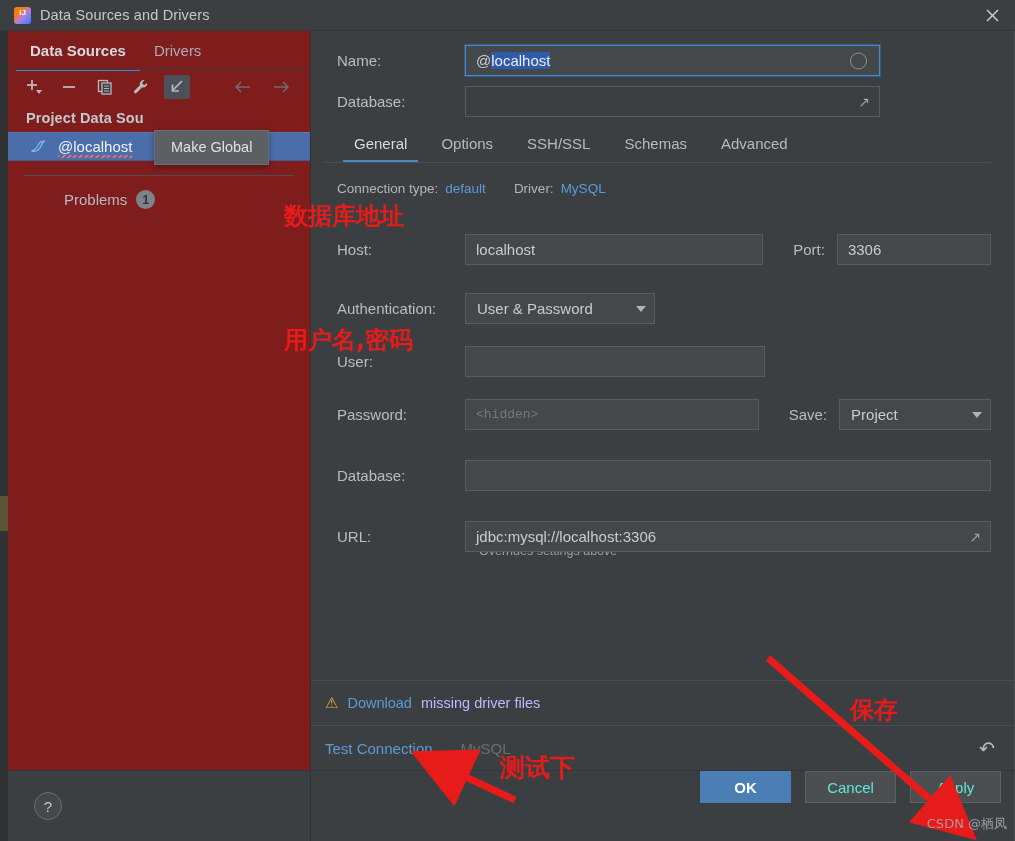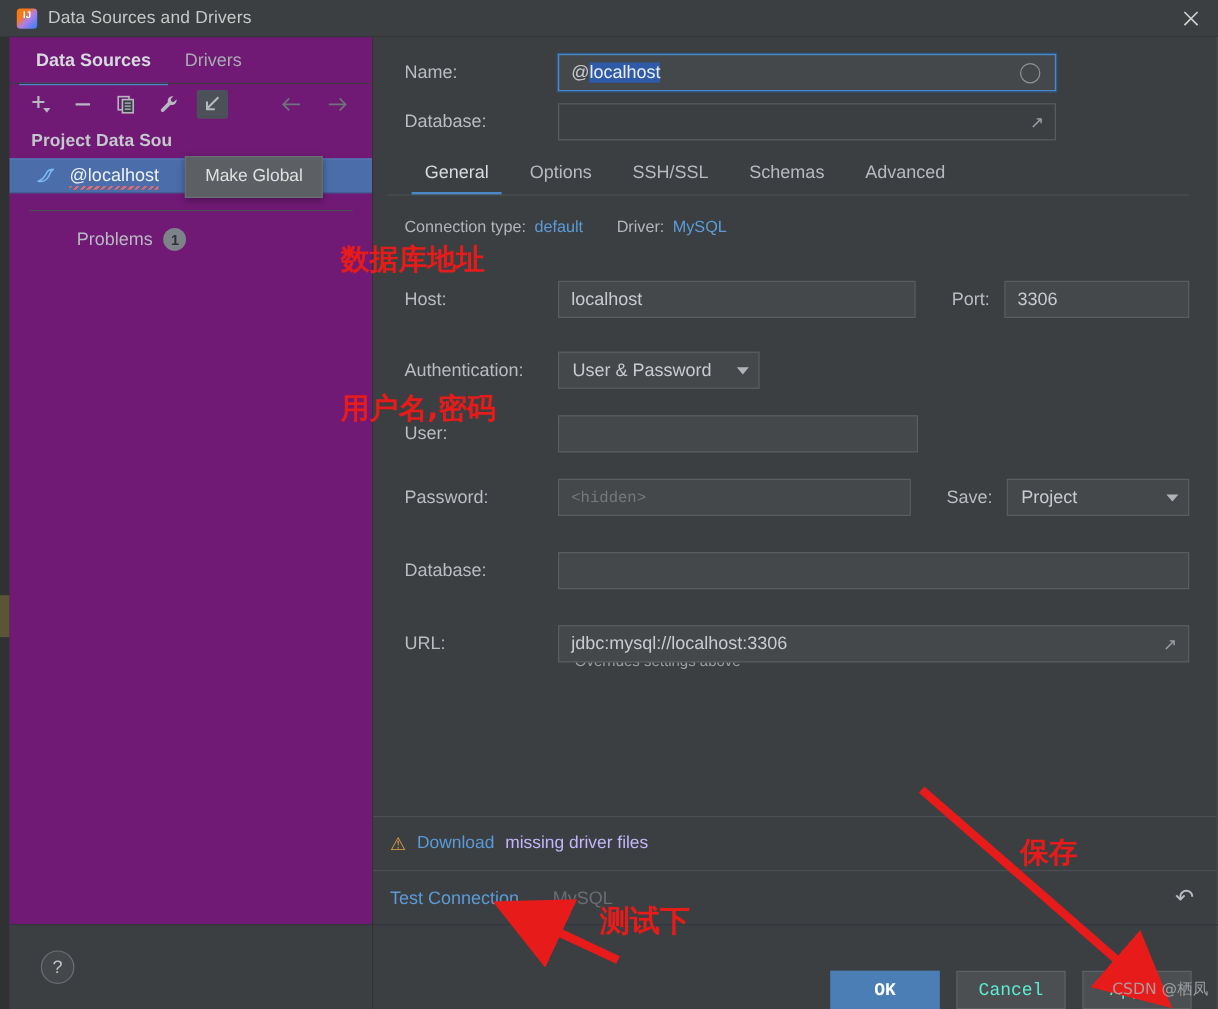--- a/index.html
+++ b/index.html
@@ -89,21 +89,21 @@
     position: absolute;
     left: 0; top: 465px;
     width: 8px; height: 35px;
     background: #5b5437;
   }
 
   
   #sidebar {
     width: 303px;
     flex: none;
-    background: #701a75;
+    background: #7f1d1d;
     display: flex;
     flex-direction: column;
     position: relative;
     border-right: 1px solid #323232;
   }
   #tabs {
     height: 39px;
     display: flex;
     align-items: stretch;
     padding-left: 8px;
@@ -422,26 +422,25 @@
     position: absolute;
     right: 20px;
     color: #b9bdc1;
     font-size: 19px;
   }
 
   #button-bar {
     border-top: 1px solid #34363d;
     height: 71px;
     display: flex;
-    align-items: flex-end;
+    align-items: flex-start;
     justify-content: flex-end;
-    padding-right: 22px;
+    padding-right: 14px;
     gap: 14px;
     position: relative;
-    font-family: Liberation Mono, monospace;
   }
   .dlg-btn {
     min-width: 91px;
     height: 32px;
     border: 1px solid #5d6164;
     background: #4b4f51;
     color: #5eead4;
     font-size: 15px;
     display: flex; align-items: center; justify-content: center;
   }
@@ -637,21 +636,21 @@
 
           <div class="frow" style="margin-top:18px">
             <div class="flabel">Host:</div>
             <div class="field" style="width:300px">localhost</div>
             <div class="lbl" style="margin-left:30px;margin-right:12px">Port:</div>
             <div class="field" style="width:155px">3306</div>
           </div>
 
           <div class="frow" style="margin-top:28px">
             <div class="flabel">Authentication:</div>
-            <div class="combo" style="width:168px">
+            <div class="combo" style="width:190px">
               <span>User &amp; Password</span>
               <span class="caret"></span>
             </div>
           </div>
 
           <div class="frow">
             <div class="flabel">User:</div>
             <div class="field" style="width:300px"></div>
           </div>
 

